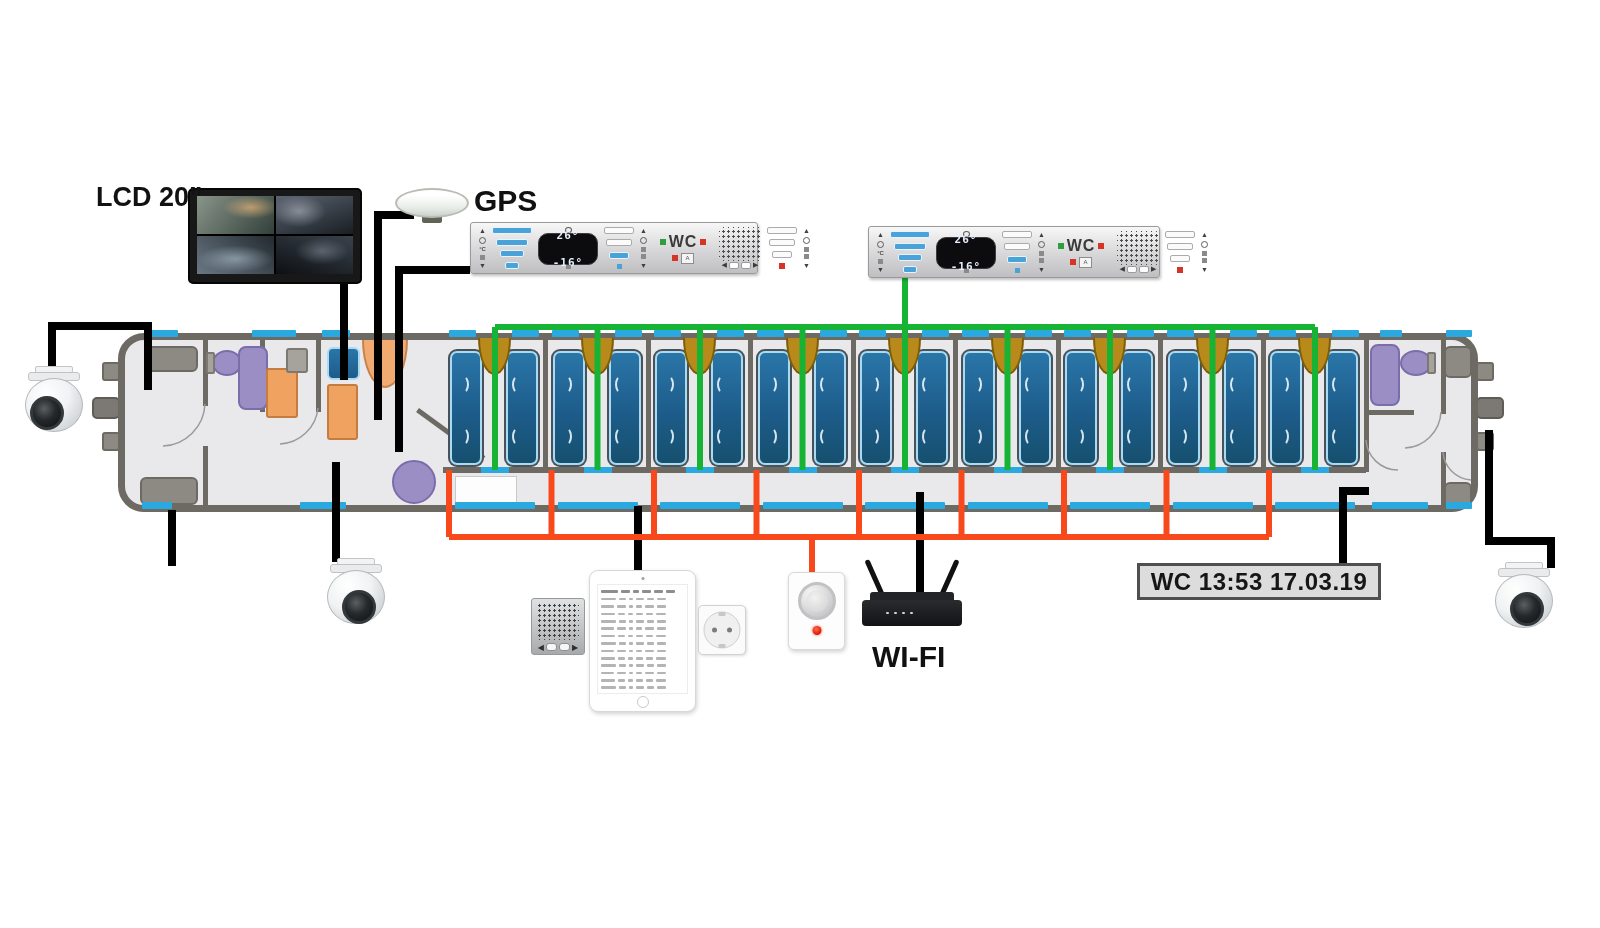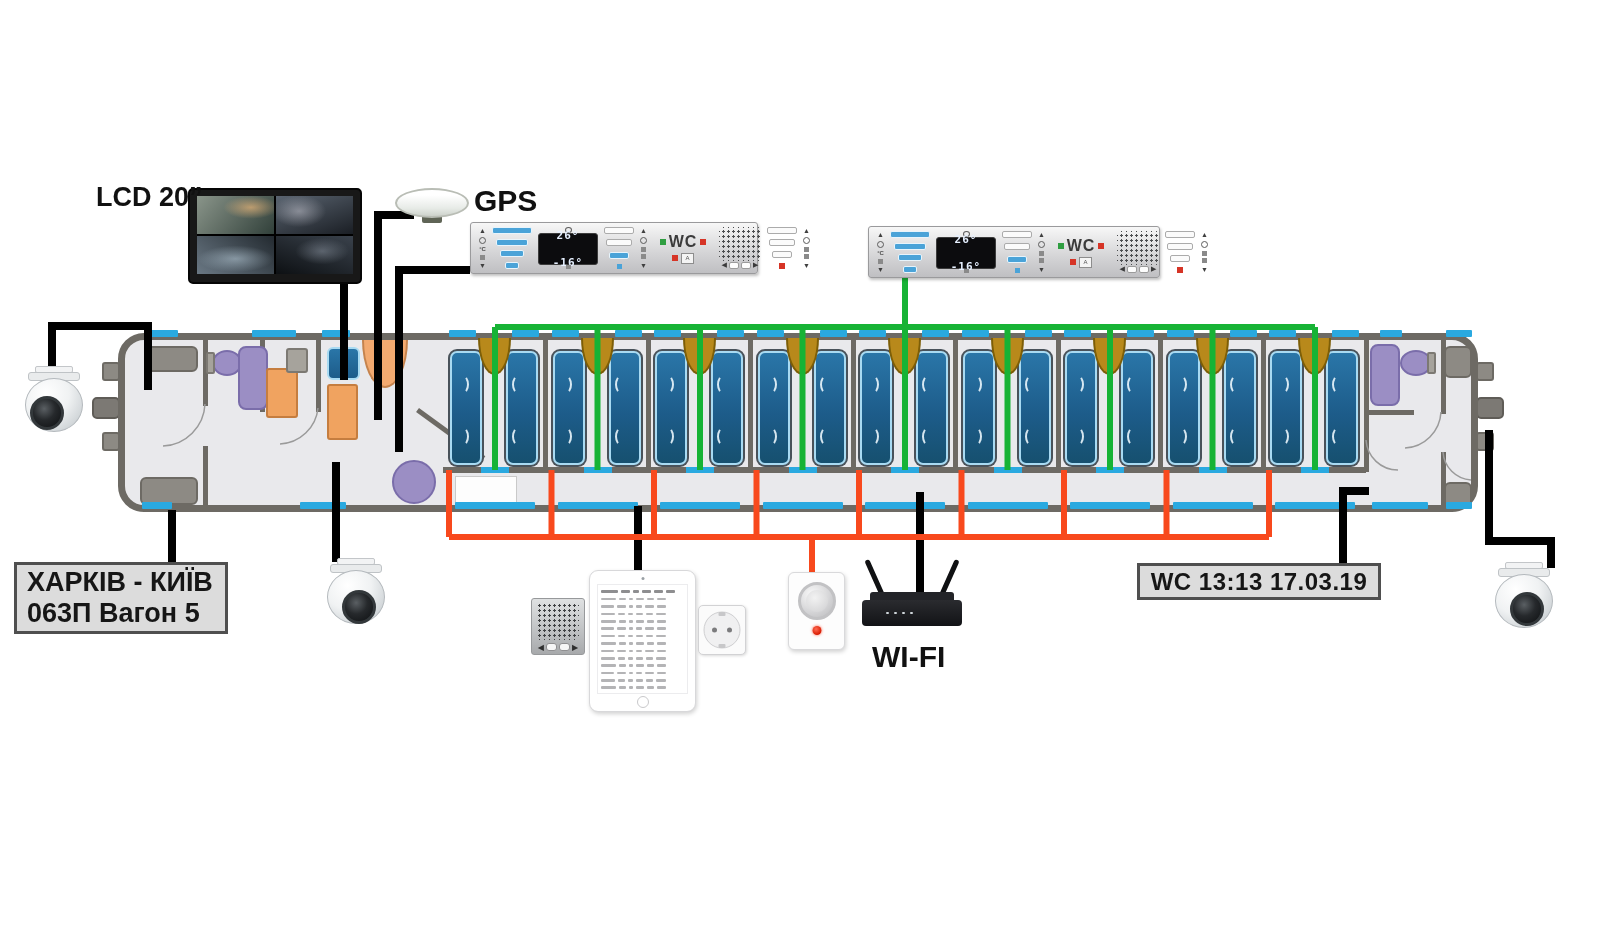--- a/index.html
+++ b/index.html
@@ -61,21 +61,21 @@
          border:1px solid #9a9a9c;border-radius:3px;box-sizing:border-box;z-index:40;
          display:flex;align-items:stretch;gap:6px;padding:4px 8px;box-shadow:1px 2px 3px rgba(0,0,0,.25);}
   .pcol{display:flex;flex-direction:column;justify-content:space-between;align-items:center;}
   .g{font-size:7px;line-height:7px;color:#3f3f3f;}
   .circ{width:7px;height:7px;border:1.5px solid #5c5c5c;border-radius:50%;box-sizing:border-box;}
   .sqi{width:5px;height:5px;background:#8a8a8a;}
   .tinytxt{font-size:6px;color:#4b4b4b;font-weight:700;}
   .pbar{height:5px;border-radius:2px;border:1px solid #e8f4fb;box-sizing:content-box;}
   .bblue{background:#4aa3d8;}
   .bwhite{background:#fbfbfb;border-color:#ababab;}
-  .lcd{width:58px;height:30px;background:#0c0c0e;border-radius:3px;border:1px solid #3c3c3c;
+  .lcd{width:58px;height:30px;background:#0c0c0e;border-radius:10px;border:1px solid #3c3c3c;
        display:flex;flex-direction:column;align-items:center;justify-content:center;gap:16px;}
   .lcd span{font-family:"DejaVu Sans Mono",monospace;font-weight:700;font-size:11px;line-height:11px;color:#e6f0ff;letter-spacing:1px;}
   .wcblk{display:flex;flex-direction:column;align-items:center;justify-content:center;gap:2px;min-width:60px;}
   .wcrow{display:flex;align-items:center;gap:3px;}
   .wctxt{font-size:16px;font-weight:800;color:#3b3b3b;letter-spacing:1px;}
   .csq{width:6px;height:6px;}
   .csq.green{background:#2f9e41;}
   .csq.red{background:#d63426;}
   .abox{width:11px;height:9px;border:1px solid #8d8d8d;font-size:6px;line-height:9px;text-align:center;color:#555;background:#f4f4f4;}
   .spk{width:42px;height:38px;border-radius:3px;
@@ -743,22 +743,18 @@
     <div class="ant" style="right:14px;top:2px;transform:rotate(24deg);"></div>
     <div class="rtop" style="left:10px;top:36px;width:84px;height:12px;"></div>
     <div class="rbody" style="left:2px;top:44px;width:100px;height:26px;"></div>
     <div class="rled" style="left:26px;top:56px;"></div>
       <div class="rled" style="left:34px;top:56px;"></div>
     <div class="rled" style="left:42px;top:56px;"></div>
       <div class="rled" style="left:50px;top:56px;"></div>
   </div>
   <div class="label" style="left:872px;top:640px;font-size:30px;">WI-FI</div>
 
-  <div class="board" style="left:14px;top:562px;width:214px;height:72px;padding:4px 10px;font-size:27px;line-height:1.15;">
-    <div>ХАРКІВ - КИЇВ</div>
-    <div>063П   Вагон 5</div>
-  </div>
 
   <div class="board" style="left:1137px;top:563px;width:244px;height:37px;font-size:24px;text-align:center;letter-spacing:.5px;">
-    <div>WC  13:13  17.03.19</div>
+    <div>WC  13:53  17.03.19</div>
   </div>
 
 </div>
 
 </body></html>

